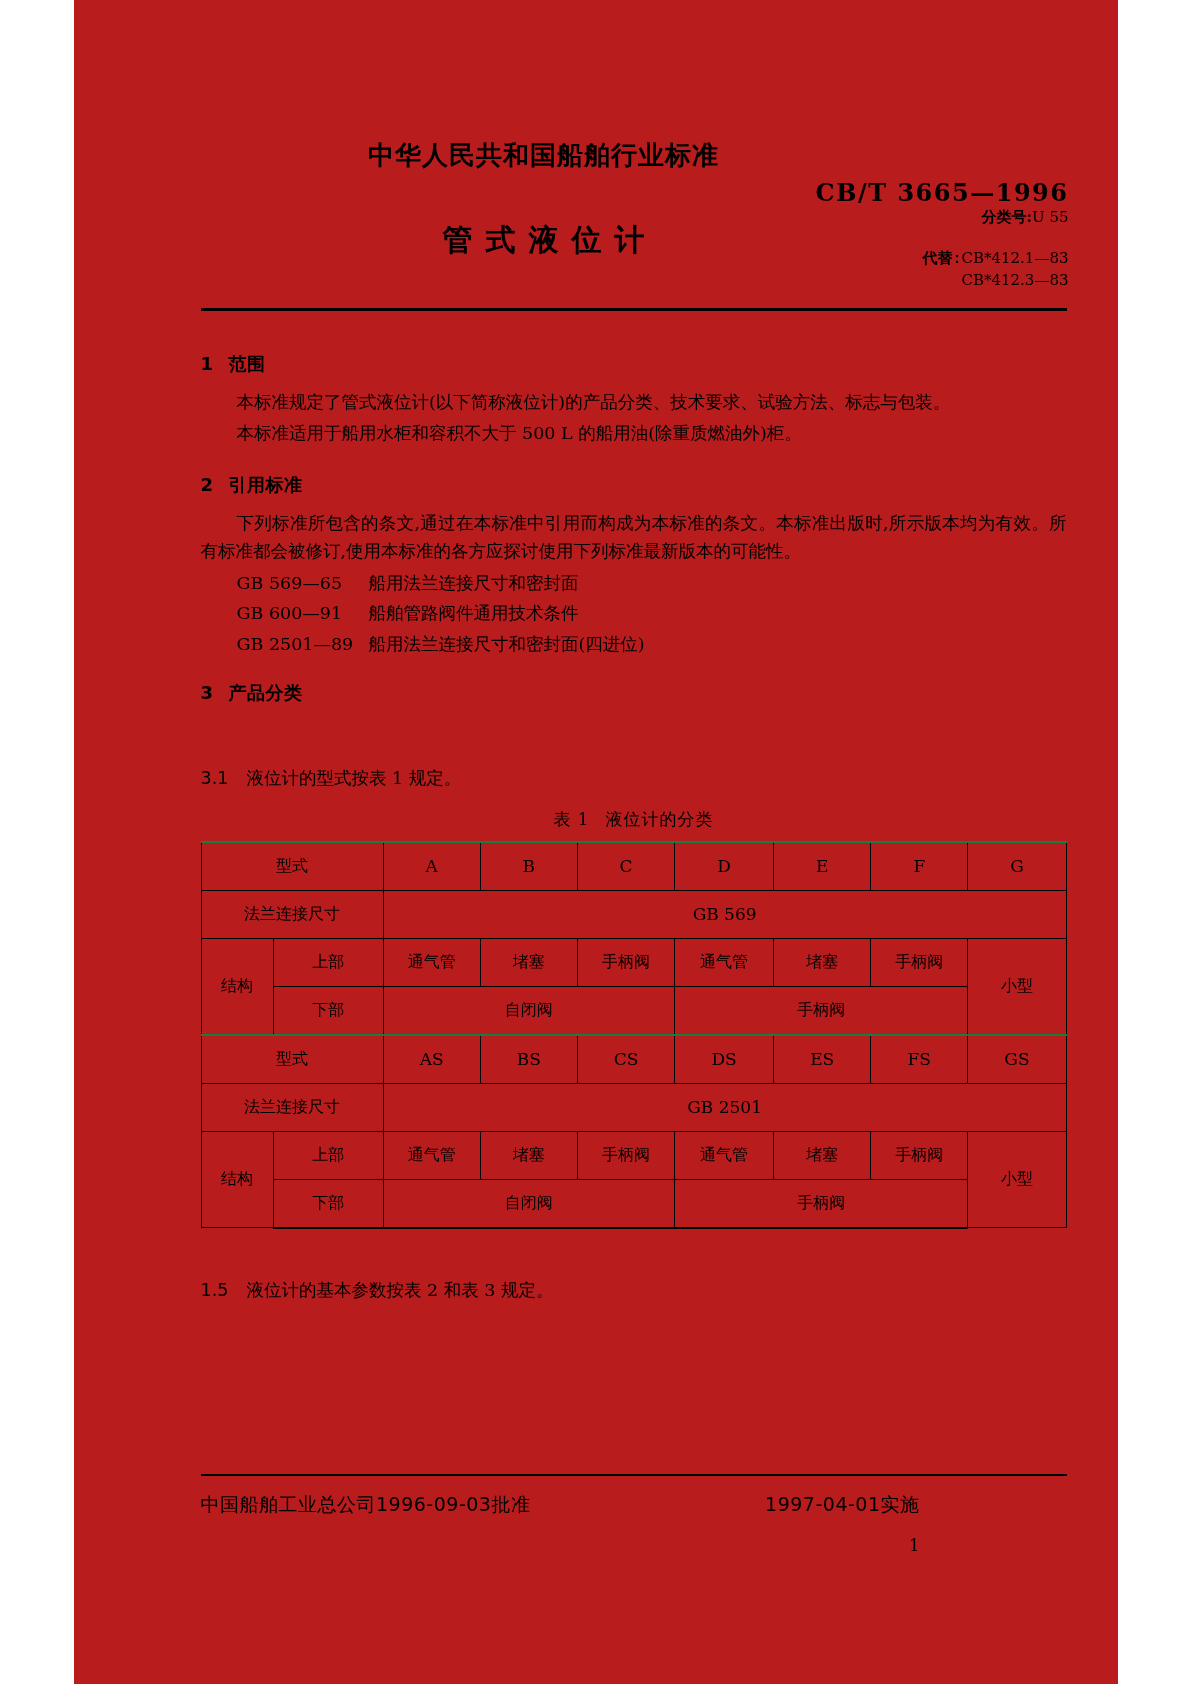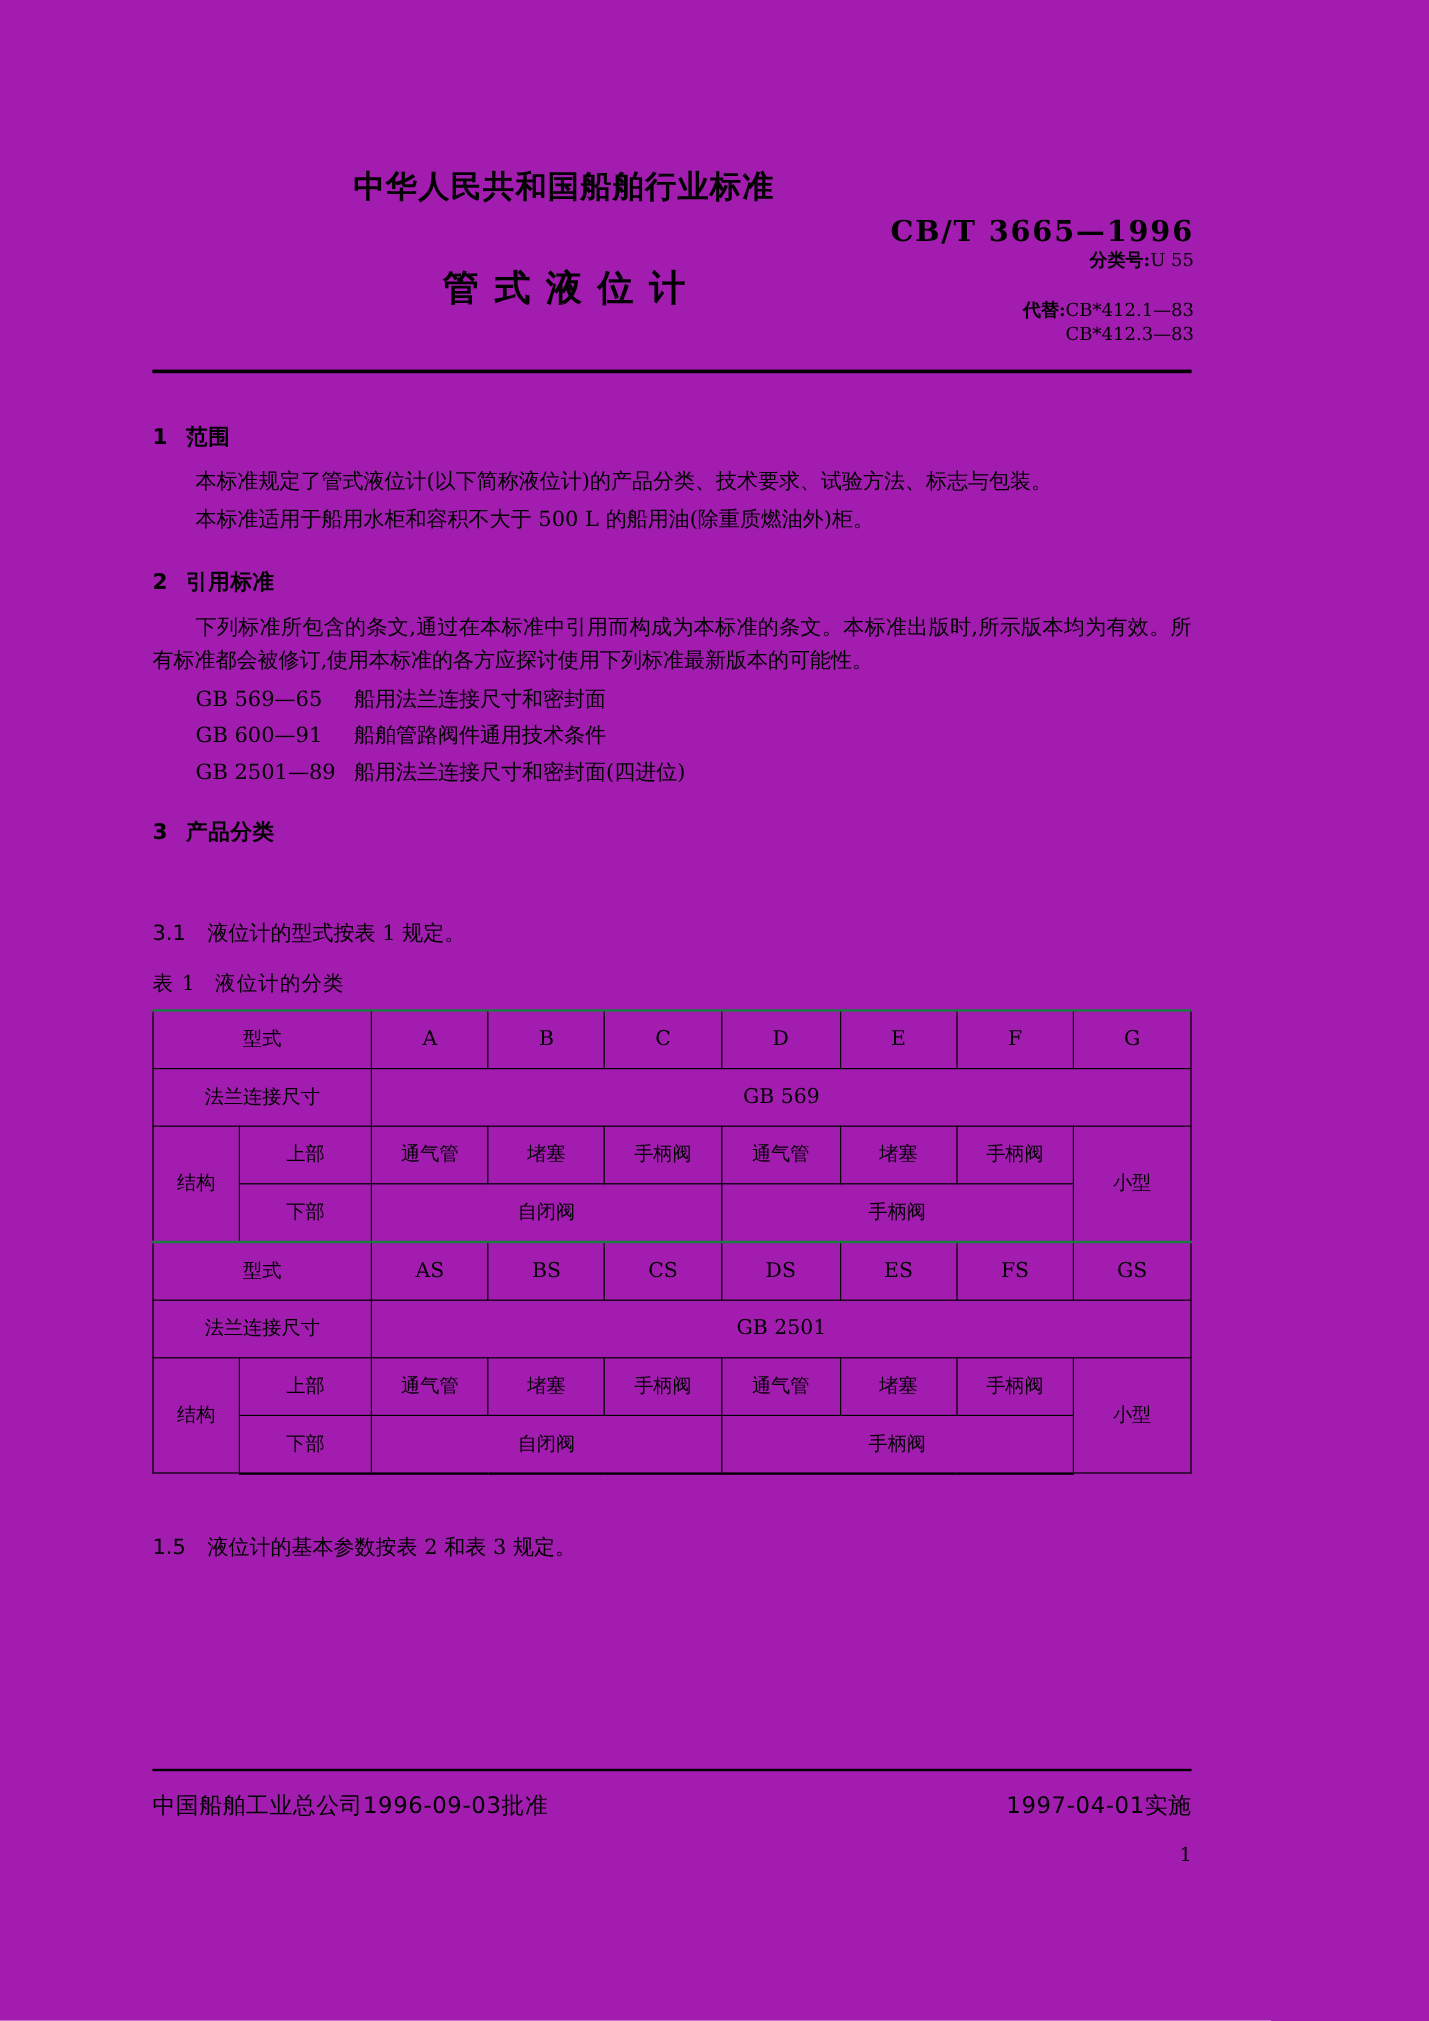--- a/index.html
+++ b/index.html
@@ -6,24 +6,24 @@
     margin: 0;
     padding: 0;
     background: #ffffff;
   }
   body {
     font-family: "DejaVu Sans", "Liberation Sans", sans-serif;
     color: #000000;
   }
   .page {
     position: relative;
-    width: 1191px;
+    width: 1044px;
     height: 1684px;
     margin: 0 auto;
-    background: #a21caf;
+    background: #b91c1c;
     box-sizing: border-box;
     overflow: hidden;
     padding-left: 32px;
   }
 
   
   .header-block {
     position: absolute;
     left: 0;
     top: 138px;
@@ -74,21 +74,21 @@
   .replaces {
     position: absolute;
     right: 196px;
     top: 110px;
     font-size: 15px;
     white-space: nowrap;
     text-align: right;
     line-height: 1.35;
     font-family: "DejaVu Serif", "Liberation Serif", serif;
   }
-  .replaces .lbl { font-weight: bold; }
+  .replaces .lbl { font-weight: bold; font-family: Liberation Mono, monospace; }
 
   .rule-top {
     position: absolute;
     left: 127px;
     top: 308px;
     width: 866px;
     height: 3px;
     background: #000;
   }
 
@@ -139,21 +139,21 @@
     font-family: "DejaVu Serif", "Liberation Serif", serif;
   }
   .clause .cnum {
     display: inline-block;
     width: 46px;
     font-family: "DejaVu Sans", "Liberation Sans", sans-serif;
     margin-top: 33px;
   }
 
   .table-caption {
-    text-align: left;
+    text-align: center;
     font-size: 17px;
     margin: 16px 0 10px 0;
     letter-spacing: 1px;
     font-family: "DejaVu Serif", "Liberation Serif", serif;
   }
   .table-caption .cap-sep { display: inline-block; width: 16px; }
 
   
   table.classify {
     border-collapse: collapse;

